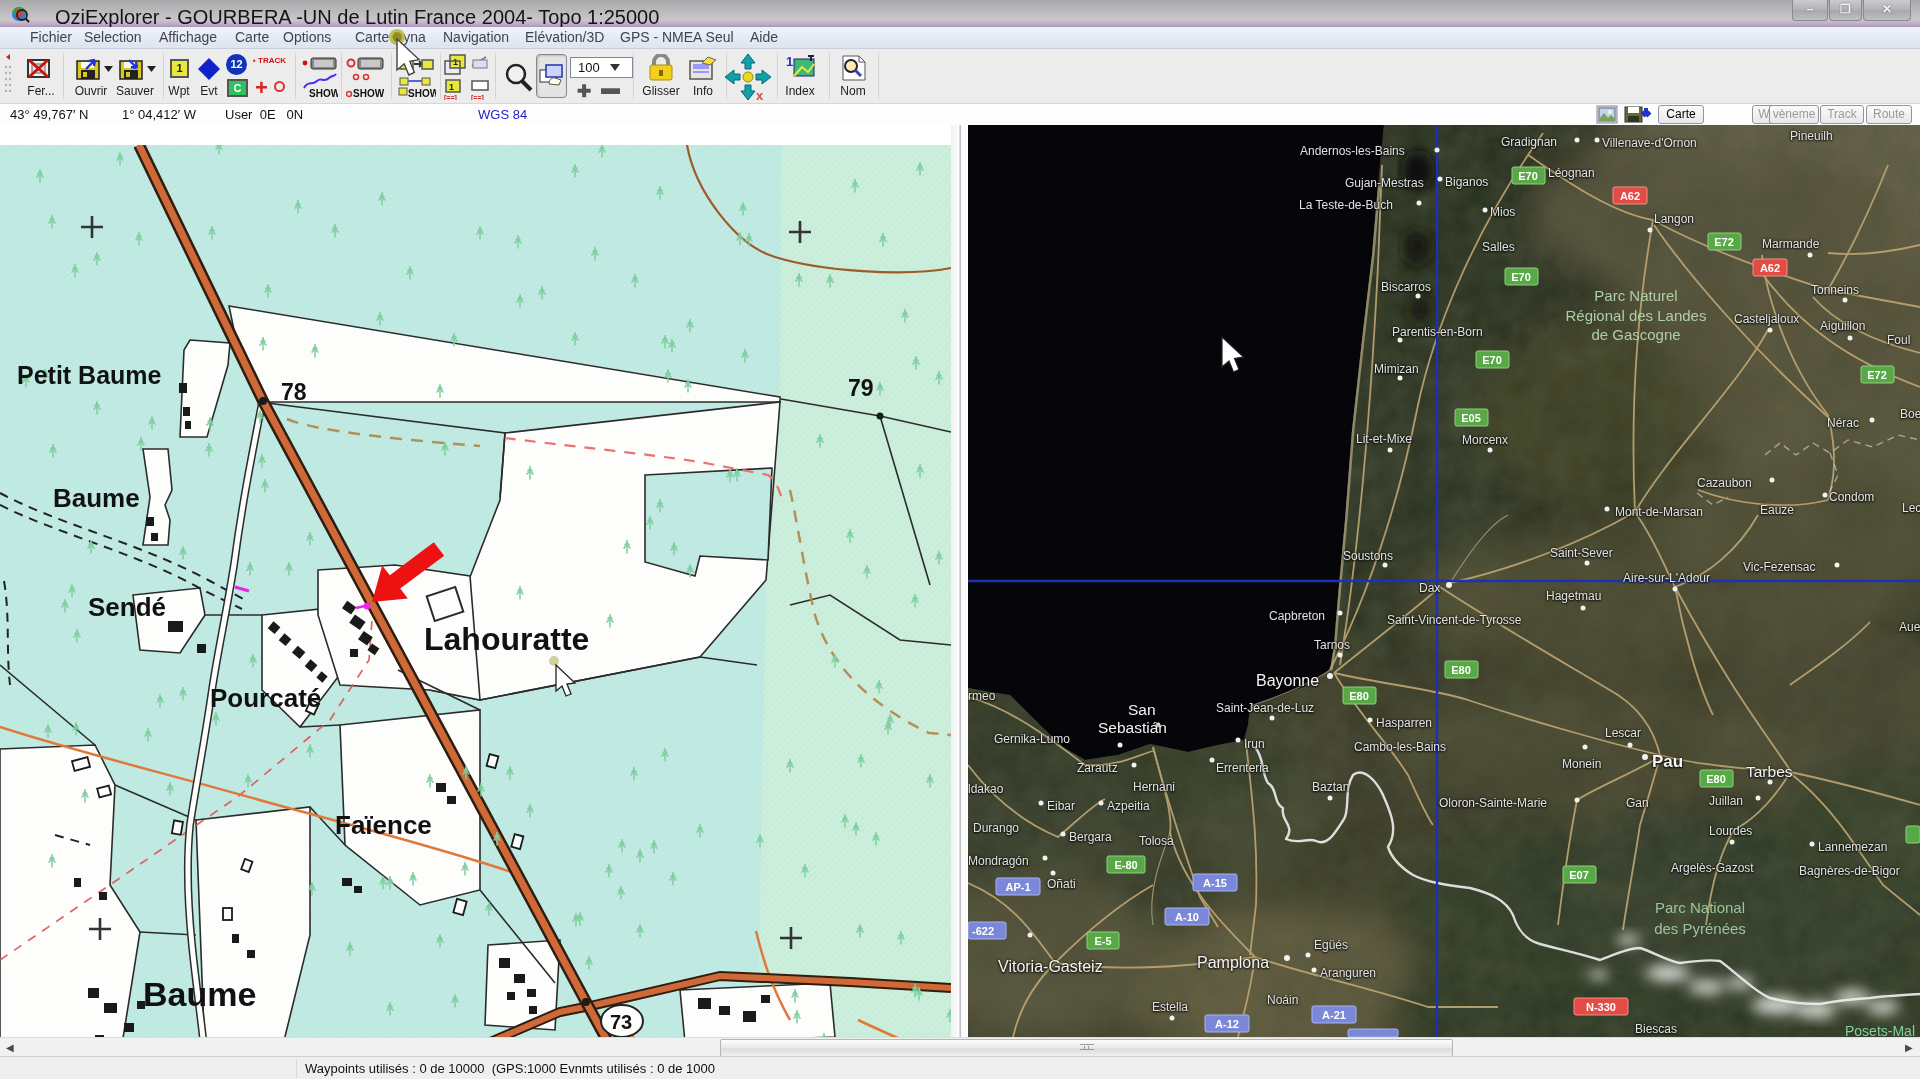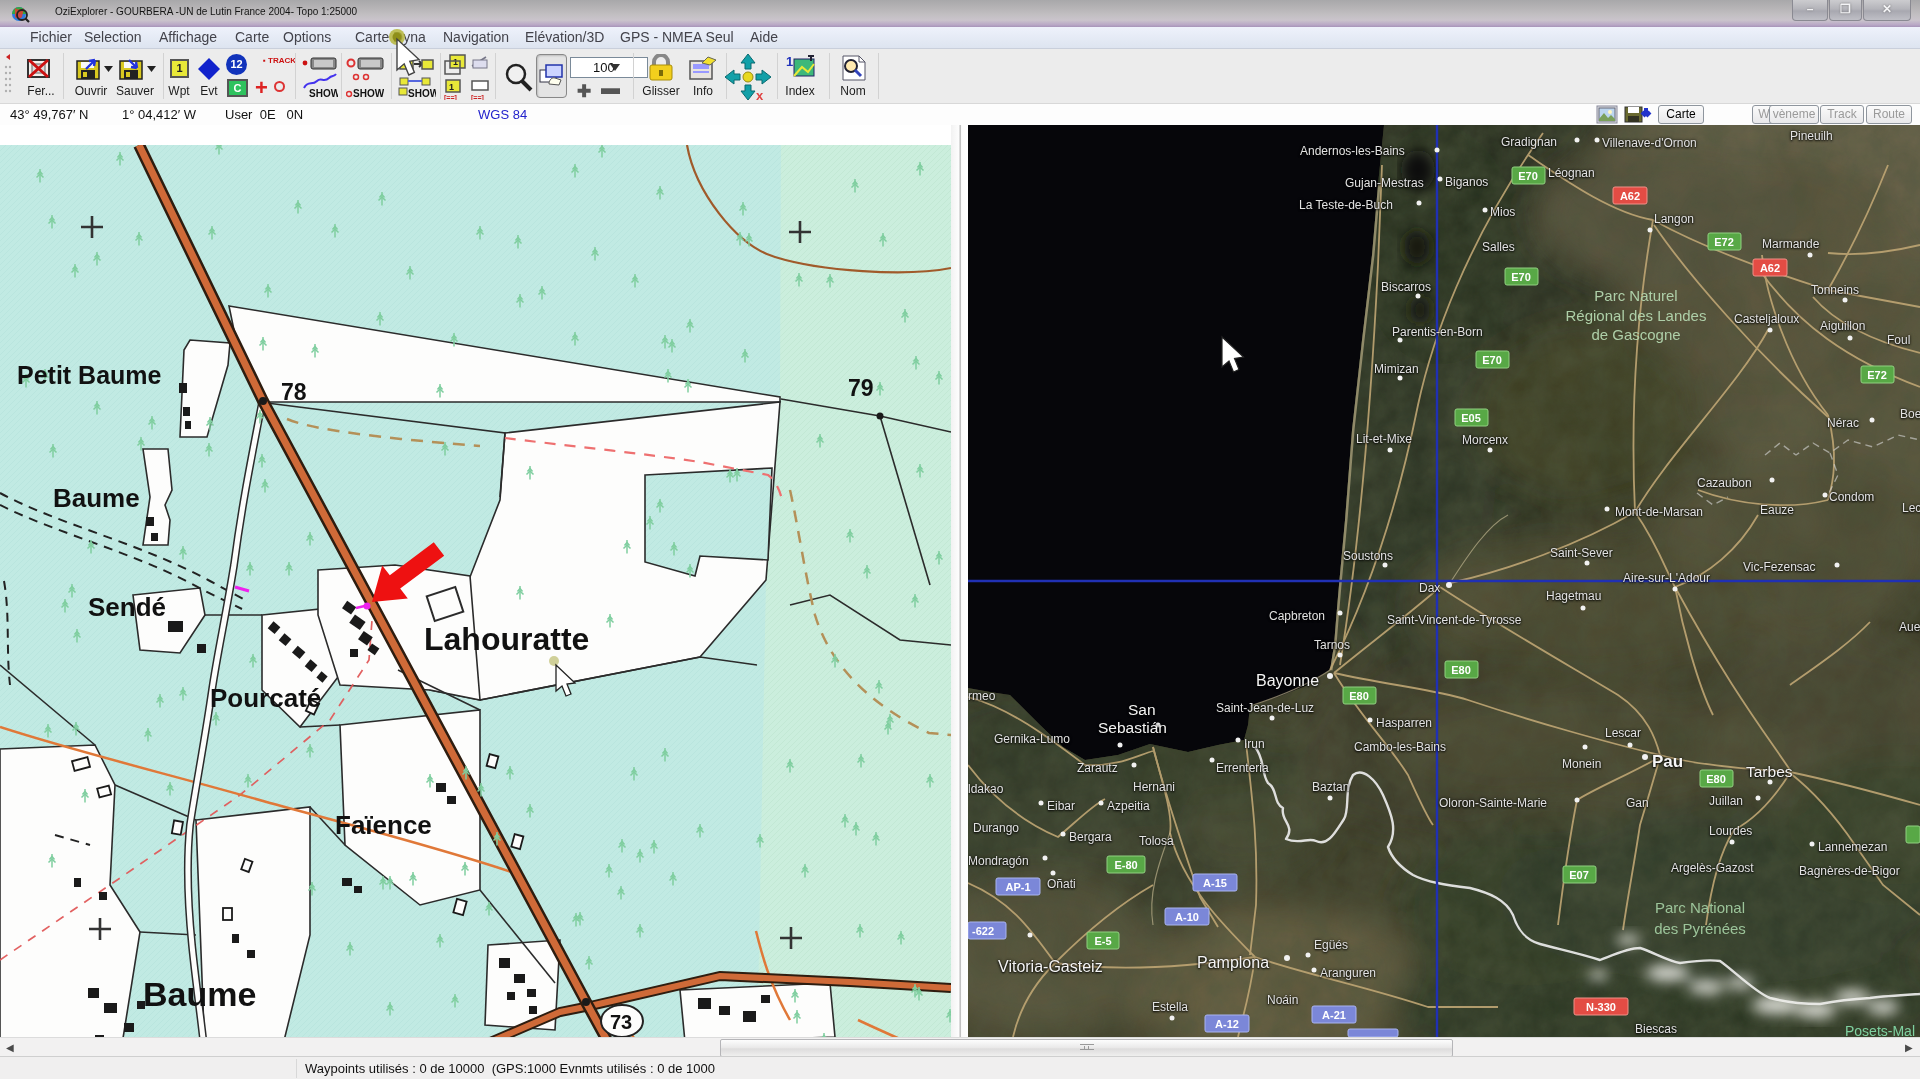--- a/index.html
+++ b/index.html
@@ -1,19 +1,19 @@
 <!DOCTYPE html>
 <html><head><meta charset="utf-8"><style>
 html,body{margin:0;padding:0;width:1920px;height:1079px;overflow:hidden;background:#ececec;
  font-family:"Liberation Sans",sans-serif;}
 #win{position:absolute;left:0;top:0;width:1920px;height:1079px;}
 
 #title{position:absolute;left:0;top:0;width:1920px;height:27px;
  background:linear-gradient(180deg,#a8a8aa 0%,#b6b4b6 30%,#c2bfc2 55%,#cac4cc 75%,#b9a8c6 92%,#a694b8 100%);}
-#title .txt{position:absolute;left:55px;top:6px;font-size:10px;color:#141414;}
+#title .txt{position:absolute;left:55px;top:6px;font-size:20px;color:#141414;}
 #ticon{position:absolute;left:10px;top:4px;width:20px;height:20px;}
 .wbtn{position:absolute;top:0;height:20px;border:1px solid #8a8a92;border-top:none;
  background:linear-gradient(180deg,#cccccf,#b4b4ba 45%,#a8a8b0 55%,#bfbfc6);border-radius:0 0 4px 4px;
  color:#f4f4f6;text-align:center;font-size:12px;line-height:19px;font-weight:bold;text-shadow:0 0 2px #666;}
 
 #menu{position:absolute;left:0;top:27px;width:1920px;height:21px;
  background:linear-gradient(180deg,#eef2fb,#dde4f0);border-bottom:1px solid #c9cfdb;
  font-size:14px;color:#43434b;padding-left:24px;}
 #menu span{position:absolute;top:2px;}
 
@@ -115,21 +115,21 @@
     <div class="tlab" style="left:116px;width:38px">Sauver</div>
     <div class="tsep" style="left:163px"></div>
     <div style="position:absolute;left:170px;top:10px;width:15px;height:15px;background:#e8e838;border:2px solid #555;font-size:11px;font-weight:bold;text-align:center;line-height:15px;color:#222">1</div>
     <div class="tlab" style="left:164px;width:30px">Wpt</div>
     <svg style="position:absolute;left:197px;top:8px" width="24" height="24">
         <path d="M12 1L23 12L12 23L1 12z" fill="#1122cc"></path>
       </svg>
     <div class="tlab" style="left:196px;width:26px">Evt</div>
     <div style="position:absolute;left:226px;top:5px;width:21px;height:21px;background:#1133bb;border-radius:50%;color:#fff;font-size:11px;font-weight:bold;text-align:center;line-height:21px">12</div>
     <div style="position:absolute;left:227px;top:30px;width:17px;height:14px;background:#2ec25e;border:2px solid #555;color:#fff;font-size:11px;font-weight:bold;text-align:center;line-height:14px">C</div>
-    <div style="position:absolute;left:263px;top:7px;font-size:8px;font-weight:bold;color:#cc1111">▪ TRACK</div>
+    <div style="position:absolute;left:253px;top:7px;font-size:8px;font-weight:bold;color:#cc1111">▪ TRACK</div>
     <div style="position:absolute;left:255px;top:26px;font-size:22px;font-weight:bold;color:#dd2222">+</div>
     <div style="position:absolute;left:274px;top:32px;width:7px;height:7px;border:2px solid #dd3333;border-radius:50%"></div>
     <div class="tsep" style="left:295px"></div>
     <svg style="position:absolute;left:302px;top:7px" width="36" height="42">
         <circle cx="3" cy="7" r="2.4" fill="#cc1111"></circle>
         <rect x="9" y="2" width="25" height="11" rx="2" fill="#888" stroke="#333"></rect>
         <rect x="12" y="4" width="19" height="7" fill="#c8c8c8"></rect>
         <path d="M2 32c4-8 8-2 13-7 4-4 7 2 12-3 3-3 5-1 7-4" stroke="#4433ee" stroke-width="2" fill="none"></path>
         <text x="7" y="41" font-size="10" font-weight="bold" fill="#111" font-family="Liberation Sans">SHOW</text>
       </svg>
@@ -171,21 +171,21 @@
     <svg style="position:absolute;left:503px;top:13px" width="32" height="32">
         <circle cx="13" cy="12" r="9" fill="#f0f0f0" stroke="#222" stroke-width="2.5"></circle>
         <line x1="19" y1="19" x2="28" y2="28" stroke="#222" stroke-width="4"></line>
       </svg>
     <div style="position:absolute;left:536px;top:5px;width:29px;height:42px;border:1px solid #888;border-radius:4px;background:#e4e4e4;box-shadow:inset 1px 1px 2px #bbb"></div>
     <svg style="position:absolute;left:539px;top:13px" width="26" height="26">
         <rect x="1" y="8" width="16" height="12" fill="#fff" stroke="#334"></rect>
         <rect x="7" y="3" width="16" height="12" fill="#ccd4ff" stroke="#2233aa" stroke-width="1.5"></rect>
         <path d="M10 22c0-4 3-7 6-6l6 2-2 5z" fill="#ffe" stroke="#555"></path>
       </svg>
-    <div style="position:absolute;left:570px;top:8px;width:54px;height:19px;background:#fff;border:1px solid #7a8a99;font-size:13px;color:#111;line-height:19px;padding-left:22px">100</div>
+    <div style="position:absolute;left:570px;top:8px;width:54px;height:19px;background:#fff;border:1px solid #7a8a99;font-size:13px;color:#111;line-height:19px;padding-left:7px">100</div>
     <svg style="position:absolute;left:608px;top:13px" width="14" height="10">
         <path d="M2 2h10l-5 7z" fill="#333"></path>
       </svg>
     <div style="position:absolute;left:577px;top:32px;font-size:17px;font-weight:bold;color:#555">✚</div>
     <div style="position:absolute;left:601px;top:28px;font-size:19px;font-weight:bold;color:#555">▬</div>
     <div class="tsep" style="left:633px"></div>
     <svg style="position:absolute;left:646px;top:5px" width="30" height="28">
         <path d="M8 12v-4a7 7 0 0 1 14 0v4" fill="none" stroke="#888" stroke-width="4"></path>
         <rect x="4" y="11" width="22" height="15" rx="2" fill="#f2cf1d" stroke="#a98d0a"></rect>
         <rect x="13" y="16" width="4" height="6" fill="#7a6a08"></rect>

